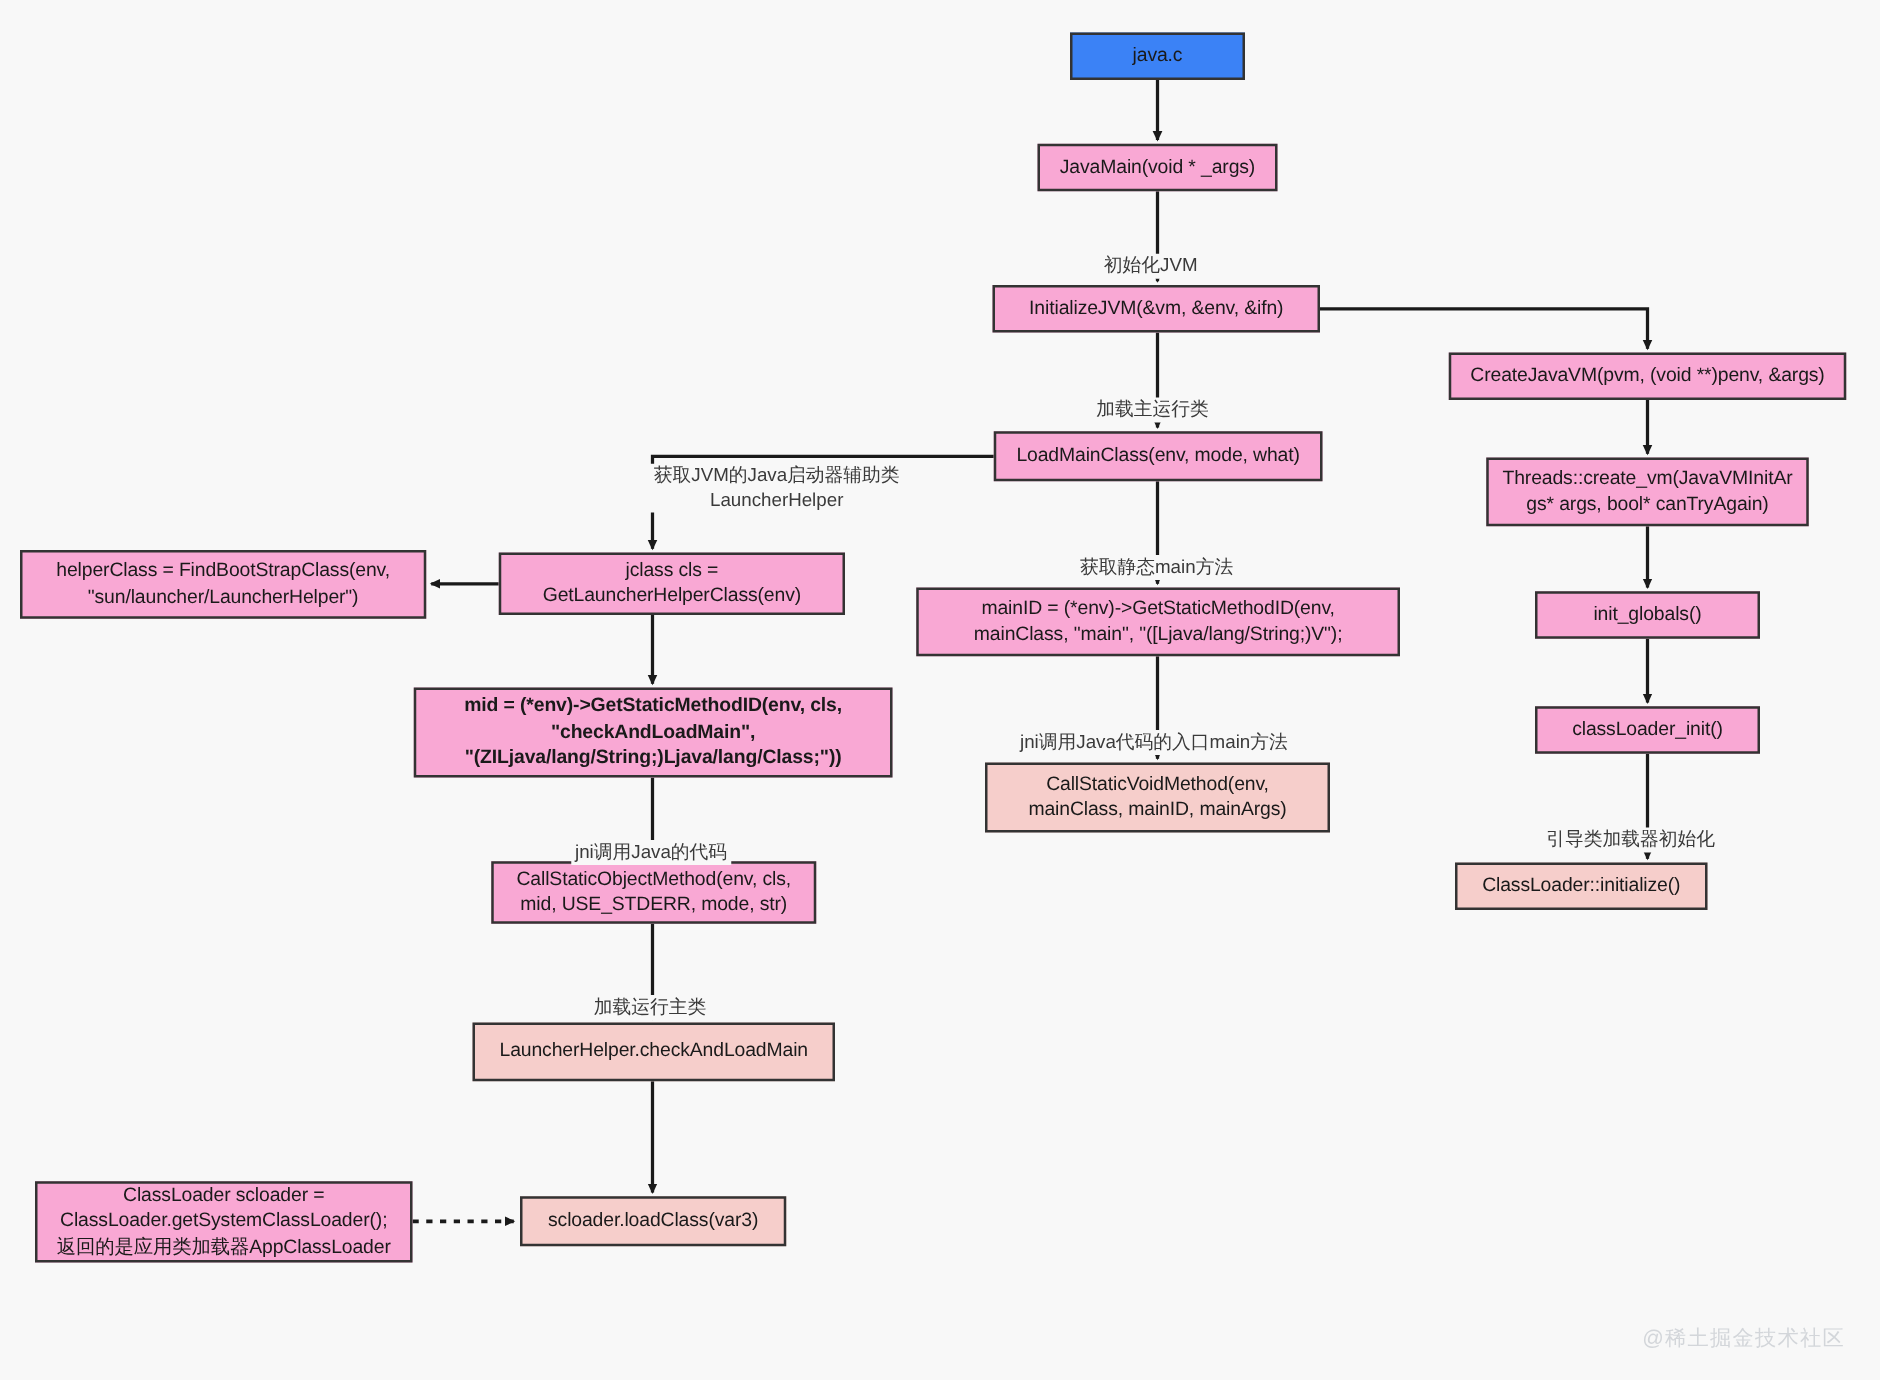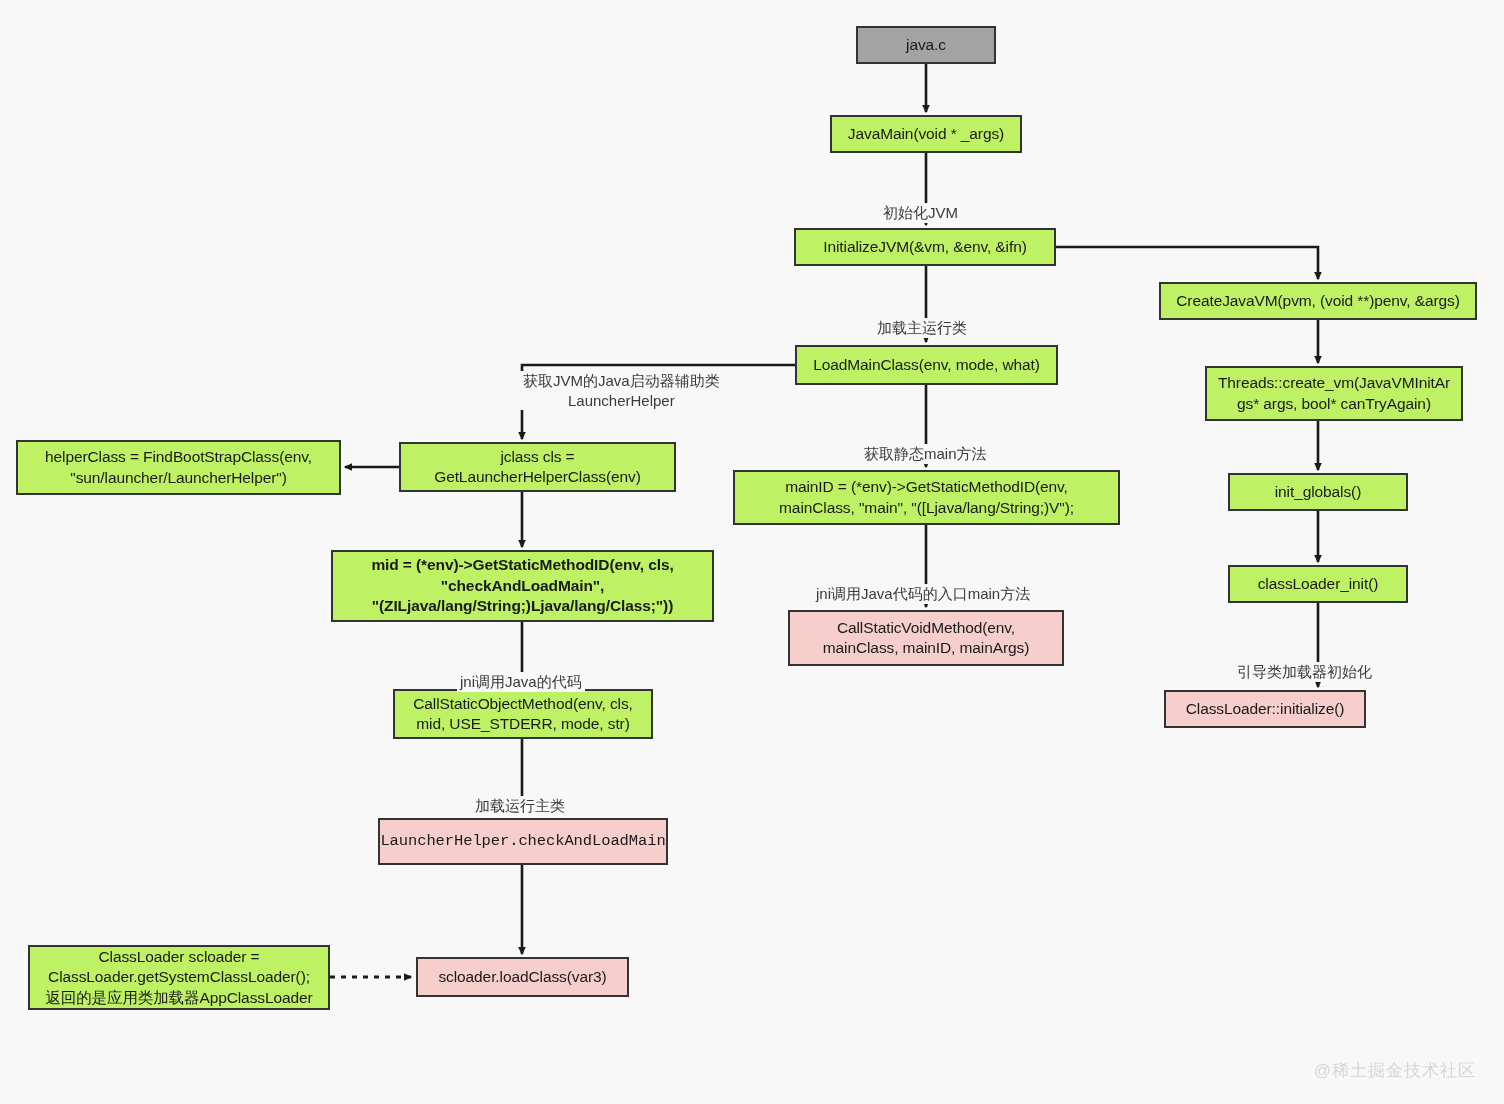--- a/index.html
+++ b/index.html
@@ -19,34 +19,34 @@
     position: absolute;
     left: 0; top: 0;
     width: 1504px;
     height: 1104px;
     pointer-events: none;
   }
   .node {
     position: absolute;
     box-sizing: border-box;
     border: 2px solid #333333;
-    background: #bef264;
+    background: #f9a8d4;
     color: #1a1a1a;
     display: flex;
     align-items: center;
     justify-content: center;
     text-align: center;
     font-size: 15.5px;
     line-height: 1.32;
     letter-spacing: -0.1px;
     padding: 2px 8px;
     white-space: pre-line;
     z-index: 2;
   }
-  .node.green  { background: #a3a3a3; }
+  .node.green  { background: #3b82f6; }
   .node.pink   { background: #f6cecb; }
   .edge-label {
     position: absolute;
     background: #f8f8f8;
     color: #3a3a3a;
     font-size: 15px;
     line-height: 1.3;
     text-align: center;
     white-space: pre-line;
     z-index: 3;
@@ -120,35 +120,35 @@
   <div id="node-layer">
       <div class="node green" style="left: 856px; top: 26px; width: 140px; height: 38px;"><span>java.c</span></div>
       <div class="node" style="left: 830px; top: 115px; width: 192px; height: 38px;"><span>JavaMain(void * _args)</span></div>
       <div class="node" style="left: 794px; top: 228px; width: 262px; height: 38px;"><span>InitializeJVM(&amp;vm, &amp;env, &amp;ifn)</span></div>
       <div class="node" style="left: 795px; top: 345px; width: 263px; height: 40px;"><span>LoadMainClass(env, mode, what)</span></div>
       <div class="node" style="left: 733px; top: 470px; width: 387px; height: 55px;"><span>mainID = (*env)-&gt;GetStaticMethodID(env,
 mainClass, "main", "([Ljava/lang/String;)V");</span></div>
       <div class="node pink" style="left: 788px; top: 610px; width: 276px; height: 56px;"><span>CallStaticVoidMethod(env,
 mainClass, mainID, mainArgs)</span></div>
       <div class="node" style="left: 1159px; top: 282px; width: 318px; height: 38px;"><span>CreateJavaVM(pvm, (void **)penv, &amp;args)</span></div>
-      <div class="node" style="left: 1189px; top: 366px; width: 258px; height: 55px; margin-left: 16px;"><span>Threads::create_vm(JavaVMInitAr
+      <div class="node" style="left: 1189px; top: 366px; width: 258px; height: 55px;"><span>Threads::create_vm(JavaVMInitAr
 gs* args, bool* canTryAgain)</span></div>
       <div class="node" style="left: 1228px; top: 473px; width: 180px; height: 38px;"><span>init_globals()</span></div>
       <div class="node" style="left: 1228px; top: 565px; width: 180px; height: 38px;"><span>classLoader_init()</span></div>
       <div class="node pink" style="left: 1164px; top: 690px; width: 202px; height: 38px;"><span>ClassLoader::initialize()</span></div>
       <div class="node" style="left: 399px; top: 442px; width: 277px; height: 50px;"><span>jclass cls =
 GetLauncherHelperClass(env)</span></div>
       <div class="node" style="left: 16px; top: 440px; width: 325px; height: 55px;"><span>helperClass = FindBootStrapClass(env,
        "sun/launcher/LauncherHelper")</span></div>
       <div class="node" style="left: 331px; top: 550px; width: 383px; height: 72px; font-weight: bold;"><span>mid = (*env)-&gt;GetStaticMethodID(env, cls,
 "checkAndLoadMain",
 "(ZILjava/lang/String;)Ljava/lang/Class;"))</span></div>
       <div class="node" style="left: 393px; top: 689px; width: 260px; height: 50px;"><span>CallStaticObjectMethod(env, cls,
 mid, USE_STDERR, mode, str)</span></div>
-      <div class="node pink" style="left: 378px; top: 818px; width: 290px; height: 47px; font-family: Liberation Mono, monospace;"><span>LauncherHelper.checkAndLoadMain</span></div>
+      <div class="node pink" style="left: 378px; top: 818px; width: 290px; height: 47px;"><span>LauncherHelper.checkAndLoadMain</span></div>
       <div class="node pink" style="left: 416px; top: 957px; width: 213px; height: 40px;"><span>scloader.loadClass(var3)</span></div>
       <div class="node" style="left: 28px; top: 945px; width: 302px; height: 65px;"><span>ClassLoader scloader =
 ClassLoader.getSystemClassLoader();
 返回的是应用类加载器AppClassLoader</span></div>
     </div>
 
   <div id="label-layer">
       <div class="edge-label" style="left: 880px; top: 179px;">初始化JVM</div>
       <div class="edge-label" style="left: 874px; top: 294px;">加载主运行类</div>
       <div class="edge-label" style="left: 861px; top: 420px;">获取静态main方法</div>

